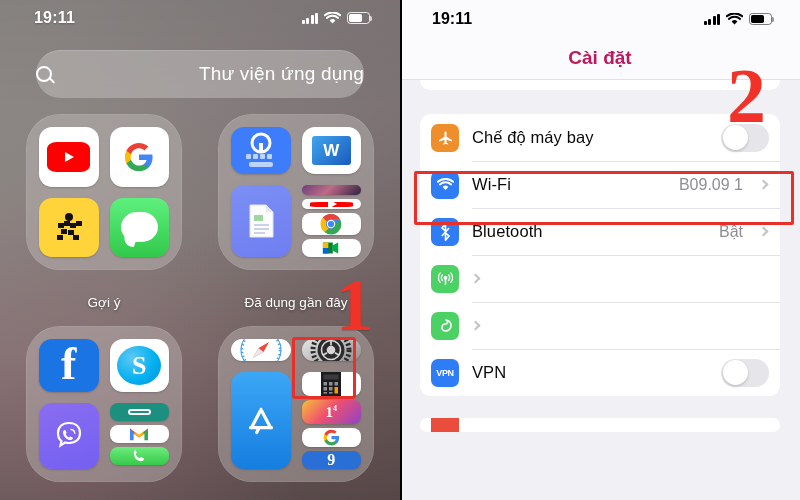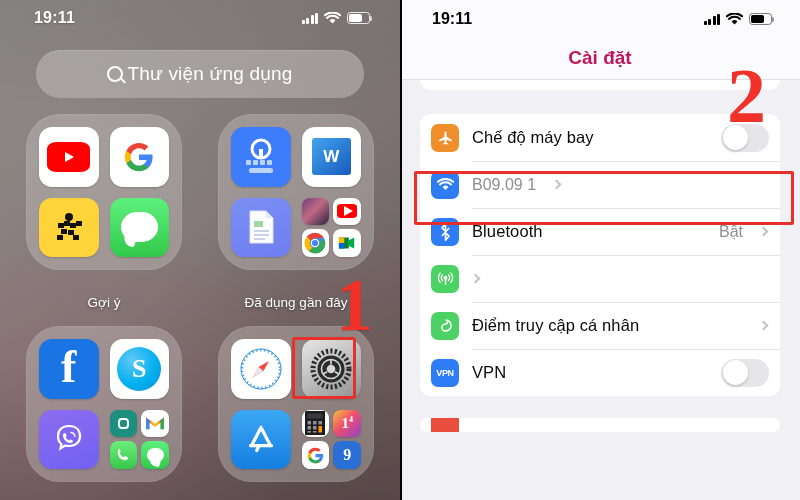--- a/index.html
+++ b/index.html
@@ -45,42 +45,42 @@
   .batt b { position:absolute; left:1px; top:1px; bottom:1px; width:60%; background:#fff; border-radius:1.8px; display:block; }
   .batt::after { content:""; position:absolute; right:-3.2px; top:3.2px; width:1.8px; height:4.4px; background:rgba(255,255,255,.7); border-radius:0 1.5px 1.5px 0; }
 
   
   .search-pill {
     position:relative; z-index:3;
     margin: 16px auto 0; width: 328px; height: 48px;
     border-radius: 24px;
     background: rgba(196,192,190,.52);
     backdrop-filter: blur(14px);
-    display:flex; align-items:center; justify-content:center; gap:4px;
+    display:flex; align-items:center; justify-content:space-between; gap:4px;
     color:#fff; font-size:19px; letter-spacing:.2px;
     box-shadow: inset 0 1px 0 rgba(255,255,255,.14);
   }
   .mag { width:16px; height:16px; border:2.2px solid #fff; border-radius:50%; position:relative; flex:none; }
   .mag::after { content:""; position:absolute; width:2.2px; height:7px; background:#fff; border-radius:2px; right:-3px; bottom:-4px; transform:rotate(-45deg); }
 
   
   .folders { position:relative; z-index:3; margin-top:16px; padding:0 24px; }
   .frow { display:flex; justify-content:space-between; }
   .folder-wrap { width:160px; display:flex; flex-direction:column; align-items:center; }
   .folder {
     width:156px; height:156px; border-radius:34px;
     background: rgba(205,200,198,.38);
     backdrop-filter: blur(18px);
     box-shadow: inset 0 0 0 .6px rgba(255,255,255,.14);
     padding:13px; display:grid; grid-template-columns:1fr 1fr; grid-template-rows:1fr 1fr; gap:11px;
   }
   .folder-label { margin-top:25px; color:#fff; font-size:13.5px; text-shadow:0 1px 3px rgba(0,0,0,.45); white-space:nowrap; }
   .ic { width:100%; height:100%; border-radius:13px; overflow:hidden; position:relative;
         box-shadow:0 1px 2px rgba(0,0,0,.18); display:flex; align-items:center; justify-content:center; }
-  .mini { display:grid; grid-template-columns:1fr 1fr; grid-template-rows:1fr 1fr; gap:4px; width:100%; height:100%;
+  .mini { display:grid; grid-template-columns:1fr; grid-template-rows:1fr 1fr; gap:4px; width:100%; height:100%;
           box-shadow:none; background:transparent; }
   .mini .ic { border-radius:8px; }
 
   
   .i-yt{background:#fff}
   .i-yt .ytbox{width:72%;height:50%;background:#ff0000;border-radius:22%;display:flex;align-items:center;justify-content:center}
   .i-yt .ytbox::after{content:"";border-left:9px solid #fff;border-top:5.5px solid transparent;border-bottom:5.5px solid transparent;margin-left:2px}
   .i-google{background:#fff;font-weight:bold;font-size:30px;
     background-image:none;}
   .i-gojek{background:#ffd33a}
@@ -463,20 +463,21 @@
         </div>
 
         <div class="row">
           <span class="rico ico-wifi">
             <svg width="17" height="14" viewBox="0 0 17 13">
               <path d="M8.5 11.6 L5.6 8.5 a4.2 4.2 0 0 1 5.8 0 Z" fill="#fff"></path>
               <path d="M2.9 5.9 a8.2 8.2 0 0 1 11.2 0" stroke="#fff" stroke-width="2" fill="none" stroke-linecap="round"></path>
               <path d="M0.8 3.3 a11.6 11.6 0 0 1 15.4 0" stroke="#fff" stroke-width="2" fill="none" stroke-linecap="round"></path>
             </svg>
           </span>
+          <span class="rlabel">Wi-Fi</span>
           <span class="rvalue">B09.09 1</span>
           <span class="chev"></span>
         </div>
 
         <div class="row">
           <span class="rico ico-bt">
             <svg width="13" height="18" viewBox="0 0 14 20">
                 <path d="M7 1v8L3 5.5 7 1zm0 18v-8l4 3.5L7 19z" fill="none" stroke="#fff" stroke-width="1.8" stroke-linejoin="round"></path>
                 <path d="M3 14.5 11 5.5" stroke="#fff" stroke-width="1.8"></path>
               </svg>
@@ -497,21 +498,20 @@
           </span>
           <span class="chev"></span>
         </div>
 
         <div class="row">
           <span class="rico ico-hotspot">
             <svg width="19" height="19" viewBox="0 0 24 24">
                 <path d="M12 5a7 7 0 0 1 0 14 4.5 4.5 0 0 1 0-9 2.5 2.5 0 0 0 0-5z" fill="none" stroke="#fff" stroke-width="2" stroke-linecap="round"></path>
               </svg>
           </span>
-          <span class="rlabel">Điểm truy cập cá nhân</span>
           <span class="chev"></span>
         </div>
 
         <div class="row">
           <span class="rico ico-vpn">VPN</span>
           <span class="rlabel">VPN</span>
           <span class="sw">
               <b></b>
             </span>
         </div>

